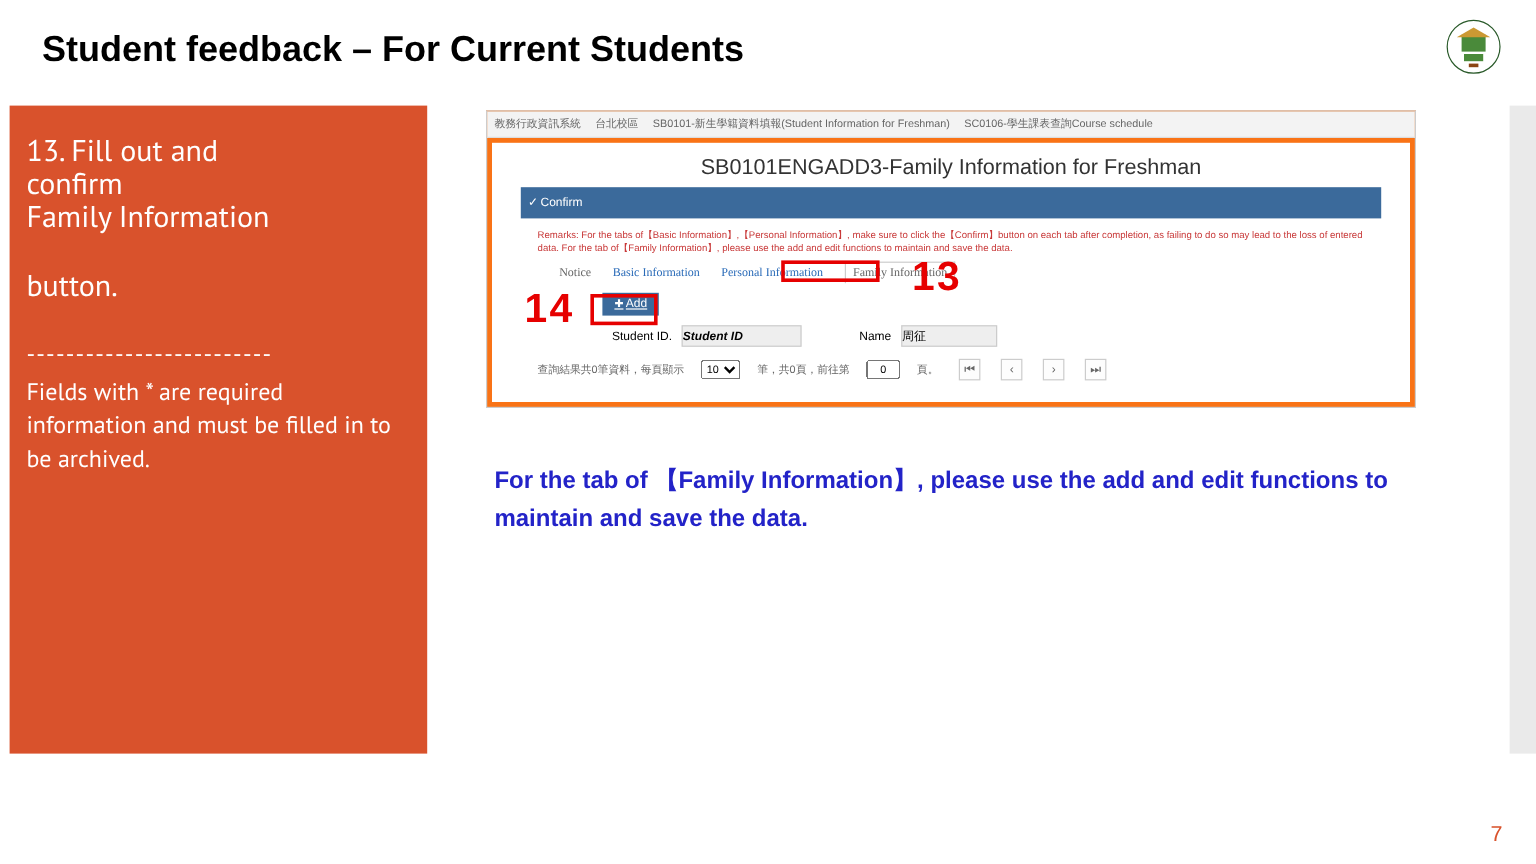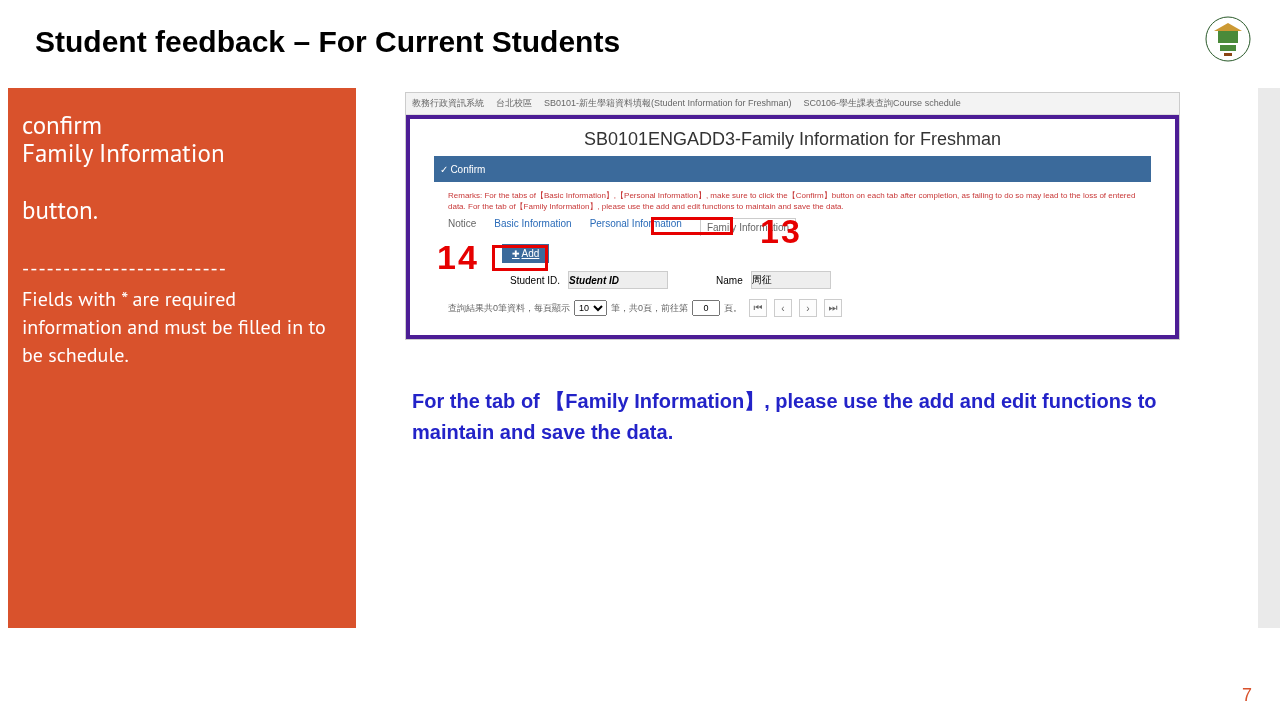--- a/index.html
+++ b/index.html
@@ -11,48 +11,48 @@
 
     .orange-box { position: absolute; top: 88px; left: 8px; width: 348px; height: 540px; background: #d9522c; color: #fff; padding: 24px 16px 20px 14px; font-family: "PT Sans", "Segoe UI", sans-serif; }
     .orange-box .step13a { font-size: 25px; line-height: 1.1; }
     .orange-box .step13b { font-size: 25px; line-height: 1.1; }
     .orange-box .step13c { font-size: 25px; line-height: 1.1; margin-bottom: 30px; }
     .orange-box .step14a { font-size: 25px; line-height: 1.1; }
     .orange-box .step14b { font-size: 25px; line-height: 1.1; margin-bottom: 30px; }
     .orange-box .divider { font-size: 20px; letter-spacing: 1px; margin-bottom: 4px; }
     .orange-box .note { font-size: 20px; line-height: 1.4; }
 
-    .screenshot { position: absolute; top: 92px; left: 405px; width: 775px; height: 248px; border: 1px solid #ccc; background: #4c1d95; }
+    .screenshot { position: absolute; top: 92px; left: 405px; width: 775px; height: 248px; border: 1px solid #ccc; background: #f97316; }
     .ss-top { display: flex; align-items: center; height: 22px; background: #f3f3f3; font-size: 9px; color: #666; padding-left: 6px; gap: 12px; border-bottom: 1px solid #ddd; }
     .ss-inner { background: #fff; margin: 4px; height: calc(100% - 30px); }
     .ss-title { text-align: center; font-size: 18px; color: #333; padding: 10px 0 6px; }
     .ss-lang { text-align: right; font-size: 9px; color: #555; padding-right: 8px; padding-bottom: 2px; }
     .ss-lang a { color: #2a6bb8; }
     .ss-bluebar { background: #3b6a9b; height: 26px; margin: 0 24px; display: flex; align-items: center; padding-left: 6px; }
     .ss-confirm { color: #fff; font-size: 10px; }
     .ss-confirm::before { content: "✓"; margin-right: 2px; }
     .ss-remarks { font-size: 8px; color: #c83838; margin: 8px 38px 6px; line-height: 1.4; }
-    .ss-tabs { display: flex; gap: 18px; margin: 4px 38px 8px; font-size: 10px; }
+    .ss-tabs { display: flex; gap: 18px; margin: 4px 56px 8px; align-items: center; font-size: 10px; font-family: Liberation Serif, serif; }
     .ss-tab { color: #2a6bb8; }
     .ss-tab.plain { color: #666; }
     .ss-tab.active { color: #666; border: 1px solid #ccc; border-bottom: none; padding: 3px 6px; }
 
     .family-redbox { position: absolute; border: 3px solid #e60000; width: 82px; height: 18px; top: 124px; left: 245px; }
 
     .ss-addrow { margin: 0 38px 8px 92px; display: flex; align-items: center; gap: 30px; }
     .ss-addbtn { background: #3b6a9b; color: #fff; font-size: 10px; padding: 4px 10px; border: none; text-decoration: underline; }
     .ss-addbtn::before { content: "✚"; margin-right: 2px; font-size: 9px; }
     .add-redbox { position: absolute; border: 3px solid #e60000; width: 56px; height: 26px; top: 152px; left: 86px; }
 
     .ss-fields { display: flex; align-items: center; gap: 8px; margin: 0 38px 10px 100px; font-size: 10px; }
     .ss-fields input { font-size: 10px; height: 18px; }
     .ss-sid { width: 100px; background: #eee; border: 1px solid #ccc; font-weight: 600; font-style: italic; }
     .ss-name { width: 80px; background: #eee; border: 1px solid #ccc; }
 
-    .ss-pager { display: flex; align-items: center; gap: 4px; margin: 0 38px; font-size: 9px; color: #666; }
+    .ss-pager { display: flex; align-items: center; gap: 14px; margin: 0 38px; font-size: 9px; color: #666; }
     .ss-pager select { font-size: 9px; height: 16px; }
     .ss-pager input { width: 28px; height: 16px; font-size: 9px; text-align: center; }
     .pgbtn { border: 1px solid #ccc; width: 18px; height: 18px; display: inline-flex; align-items: center; justify-content: center; background: #fdfdfd; margin-left: 3px; font-size: 10px; }
 
     .callout-13 { position: absolute; top: 212px; left: 760px; font-family: "Impact", "Arial Black", sans-serif; font-size: 34px; font-weight: 900; color: #e60000; letter-spacing: 2px; }
     .callout-14 { position: absolute; top: 238px; left: 437px; font-family: "Impact", "Arial Black", sans-serif; font-size: 34px; font-weight: 900; color: #e60000; letter-spacing: 2px; }
 
     .blue-note { position: absolute; top: 386px; left: 412px; width: 760px; font-size: 20px; font-weight: 700; color: #2323c8; line-height: 1.55; }
 
     .page-num { position: absolute; bottom: 14px; right: 28px; color: #d9522c; font-size: 18px; }
@@ -70,25 +70,26 @@
     <rect x="14" y="14" width="20" height="14" fill="#4a8a3a"></rect>
     <polygon points="24,8 10,16 38,16" fill="#cc9933"></polygon>
     <rect x="16" y="30" width="16" height="6" fill="#4a8a3a"></rect>
     <rect x="20" y="38" width="8" height="3" fill="#8b4513"></rect>
   </svg>
 </div>
 
 <div class="right-strip"></div>
 
 <div class="orange-box">
+  <div class="step13a">13. Fill out and</div>
   <div class="step13b">confirm</div>
   <div class="step13c">Family Information</div>
   <div class="step14b">button.</div>
   <div class="divider">-------------------------</div>
-  <div class="note">Fields with * are required information and must be filled in to be schedule.</div>
+  <div class="note">Fields with * are required information and must be filled in to be archived.</div>
 </div>
 
 <div class="screenshot">
   <div class="ss-top">
     <span>教務行政資訊系統</span>
     <span>台北校區</span>
     <span>SB0101-新生學籍資料填報(Student Information for Freshman)</span>
     <span>SC0106-學生課表查詢Course schedule</span>
   </div>
   <div class="ss-inner">

